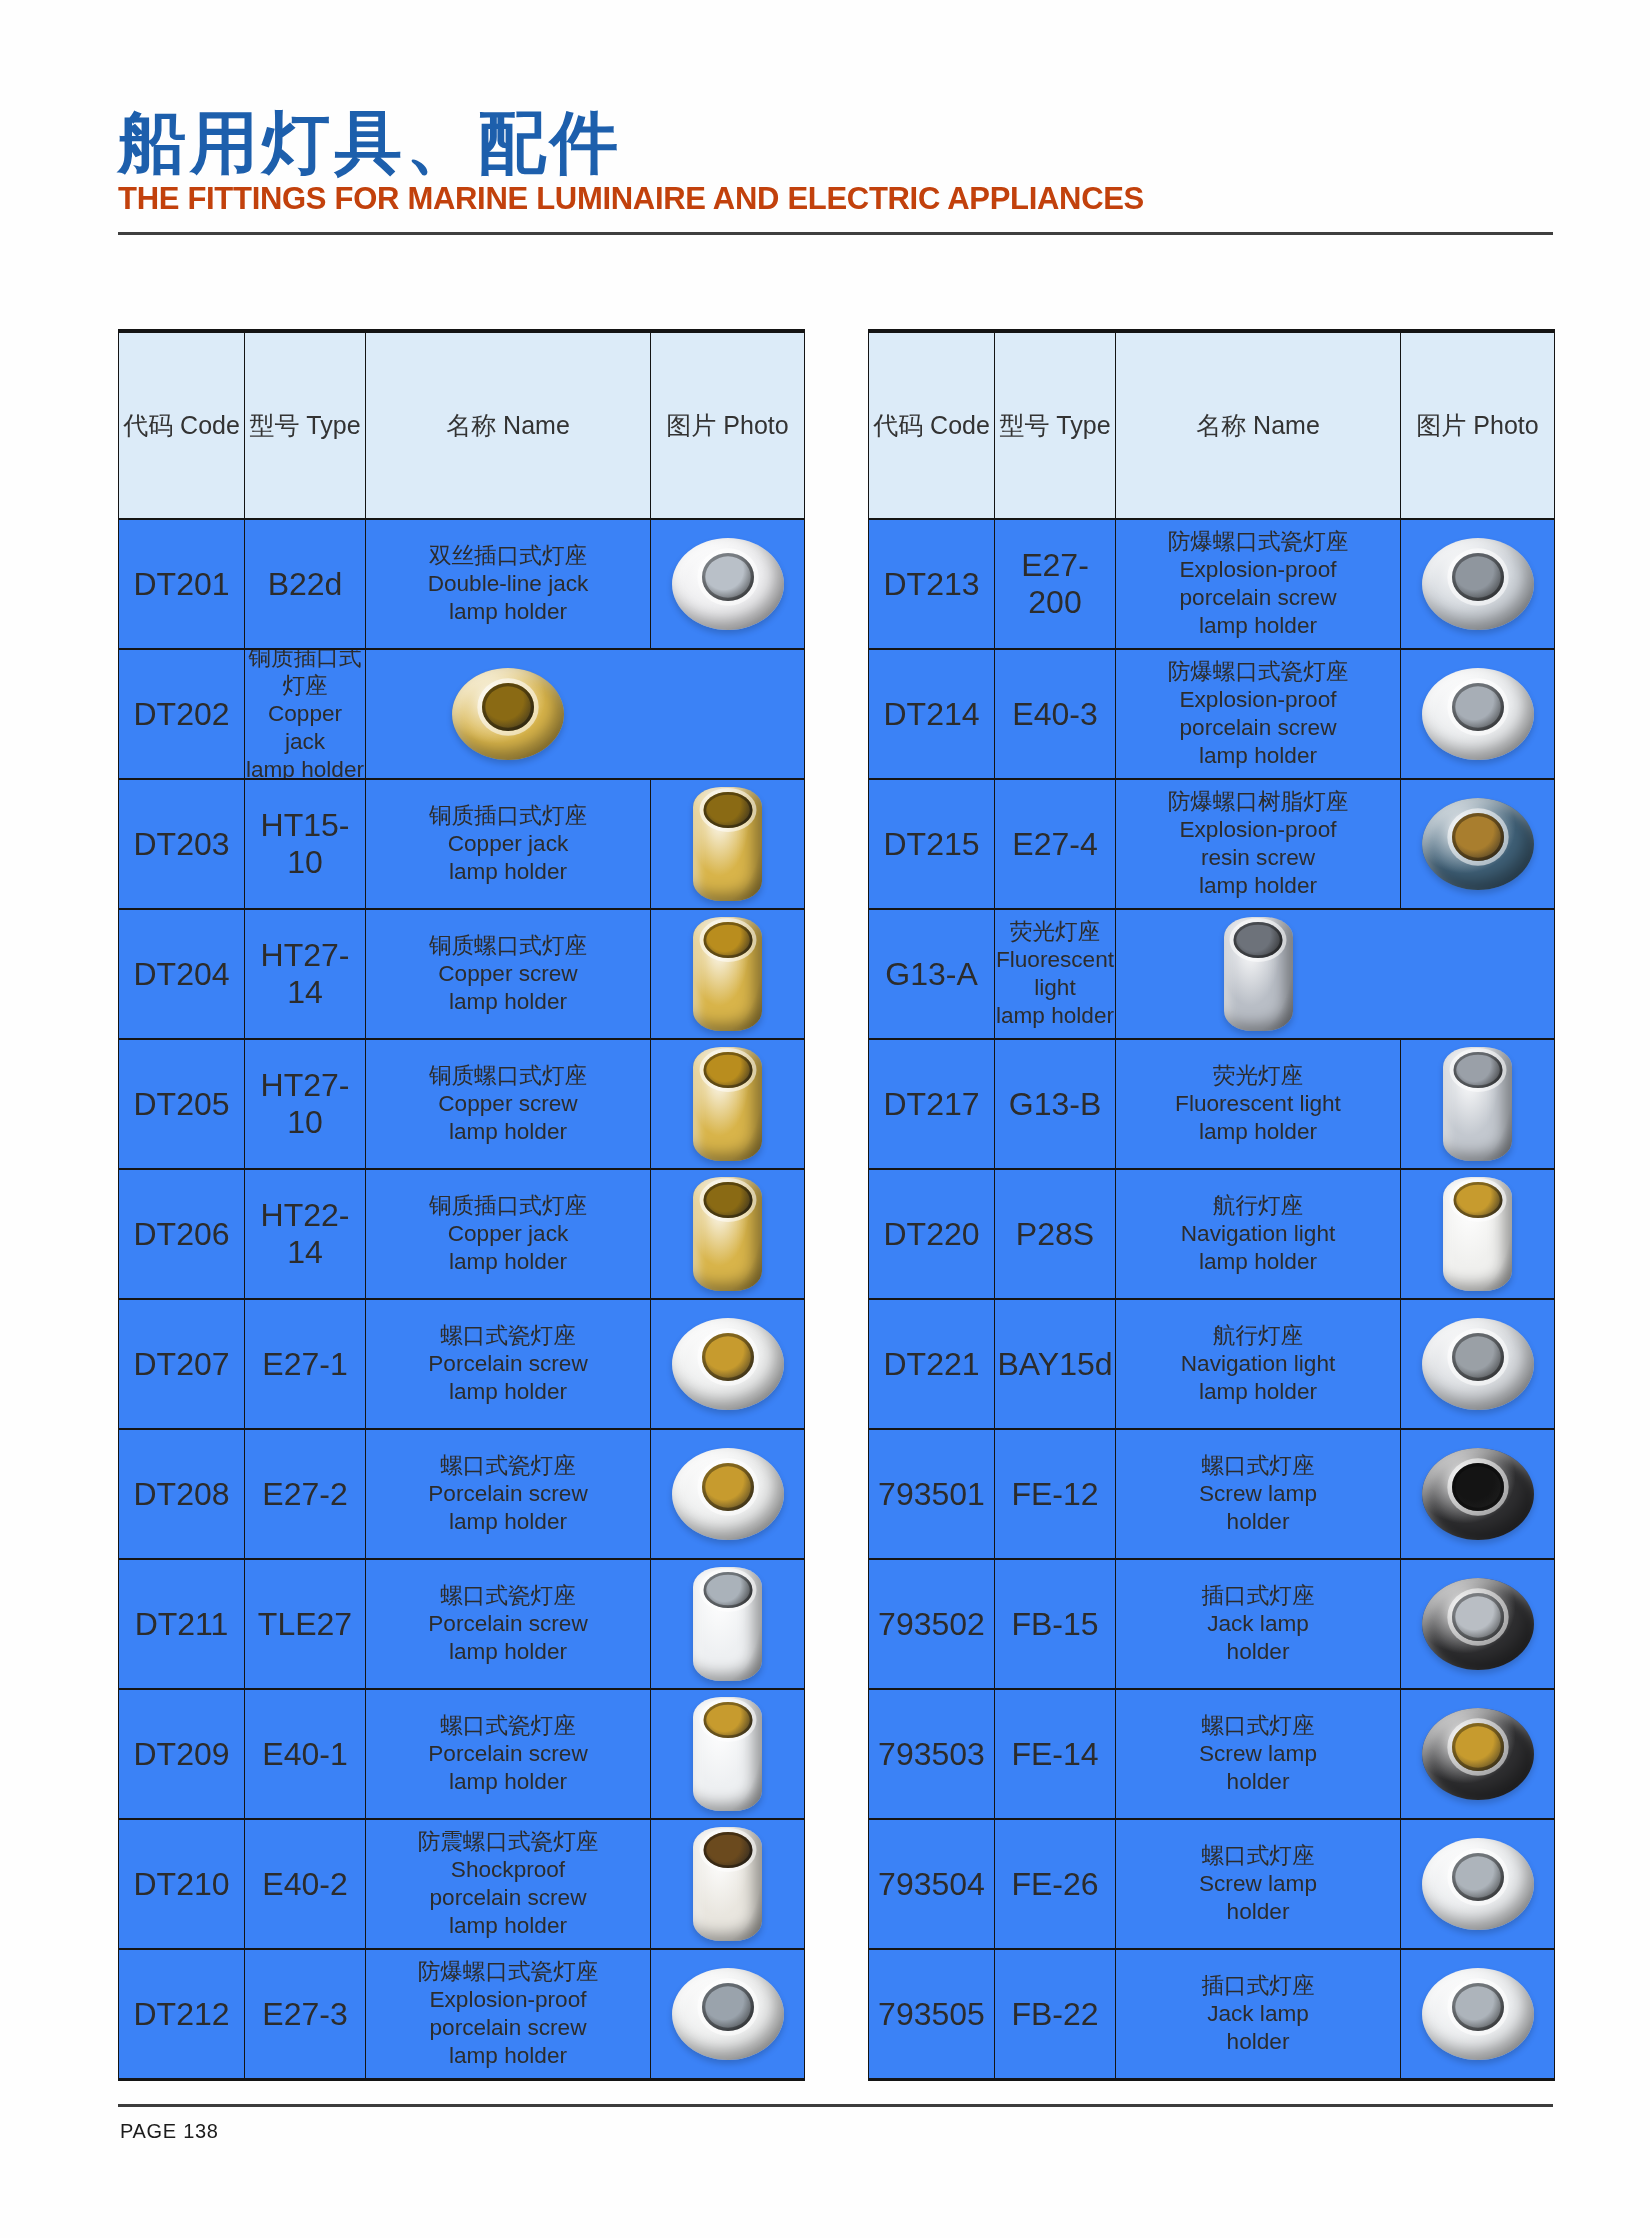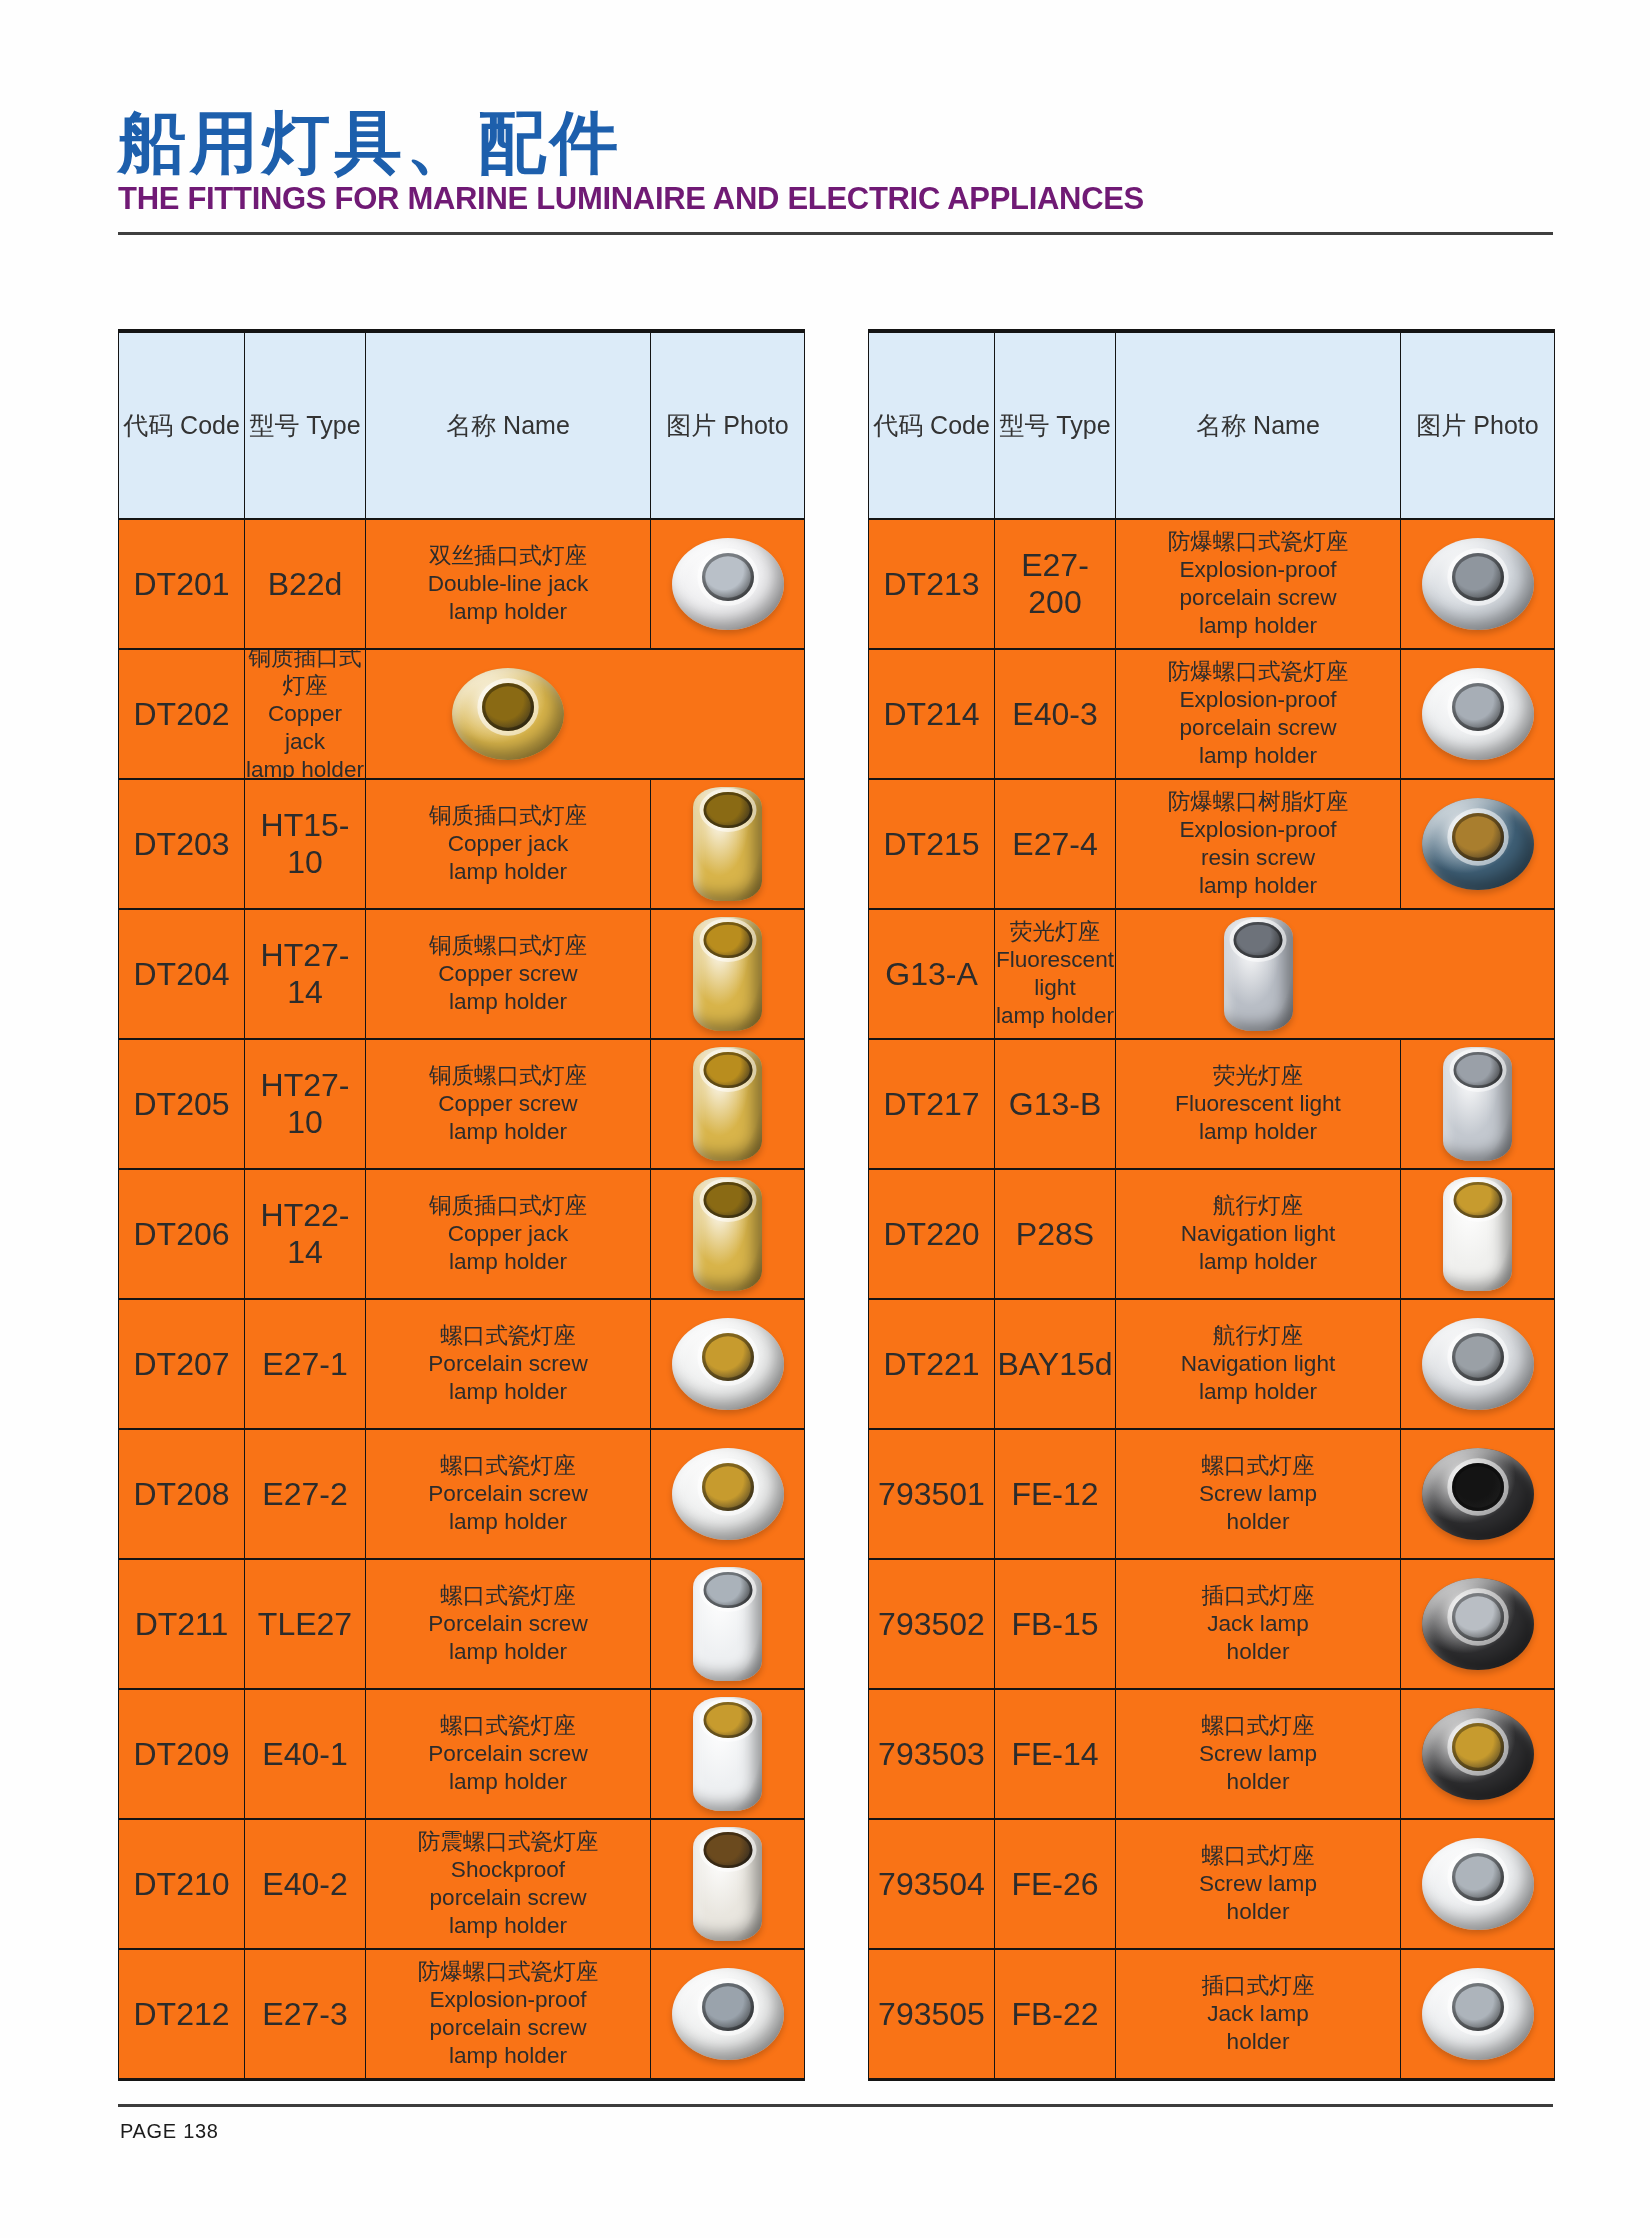--- a/index.html
+++ b/index.html
@@ -6,30 +6,30 @@
   .page{
     position:relative; width:1650px; height:2239px; background:#fefefe;
     font-family:"Liberation Sans","DejaVu Sans",sans-serif; color:#2e2e2e; overflow:hidden;
   }
   .title-cn{
     position:absolute; left:118px; top:98px; font-size:68px; font-weight:bold;
     letter-spacing:4px; color:#1d5fac;
   }
   .subtitle-en{
     position:absolute; left:118px; top:181px; font-size:31px; font-weight:bold;
-    letter-spacing:-0.3px; color:#701a75; white-space:nowrap;
+    letter-spacing:-0.3px; color:#c2410c; white-space:nowrap;
   }
   .top-rule{
     position:absolute; left:118px; top:232px; width:1435px; height:3.3px; background:#3f3f3f;
   }
   .catalog-table{
     position:absolute; top:329px; width:685px;
     border-top:4px solid #141414; border-bottom:3.3px solid #141414;
     border-left:1.3px solid #141414; border-right:1.3px solid #141414;
-    box-sizing:content-box; background:#f97316;
+    box-sizing:content-box; background:#3b82f6;
   }
   .catalog-table.left{ left:118px; }
   .catalog-table.right{ left:868px; }
   .trow{
     display:grid; grid-template-columns:125px 121px 285px 154px; width:685px;
   }
   .trow.header{ height:185px; }
   .trow.body{ height:128px; border-top:2.7px solid #141414; }
   .tcell{
     display:flex; flex-direction:column; align-items:center; justify-content:center;

